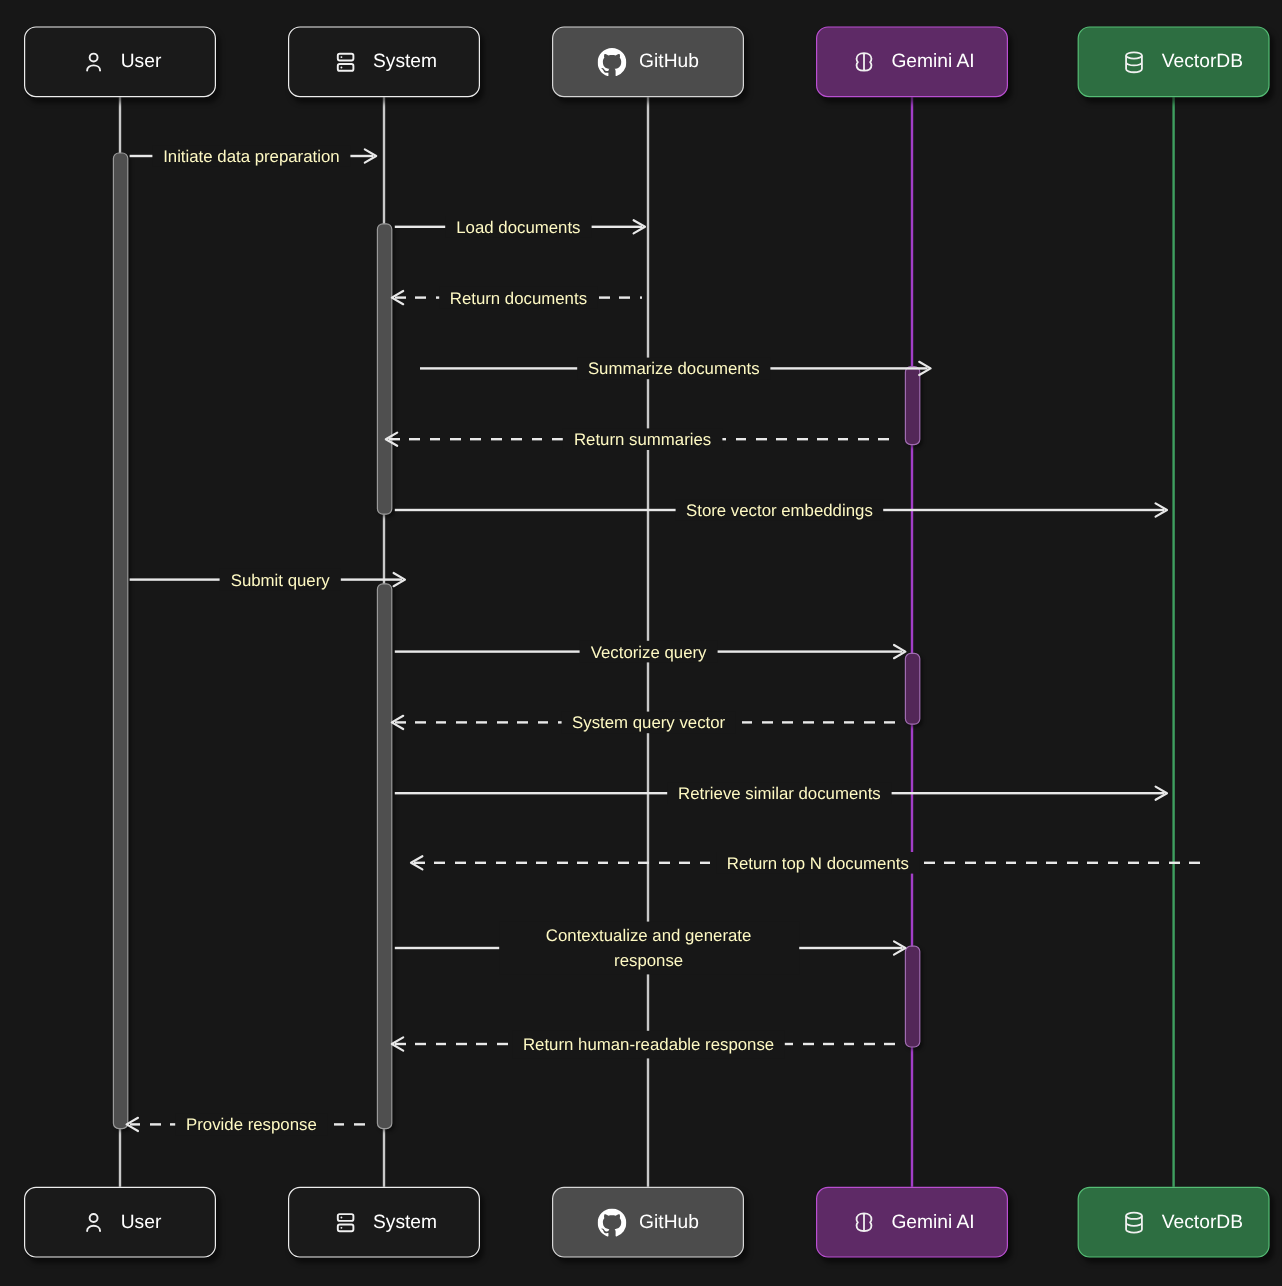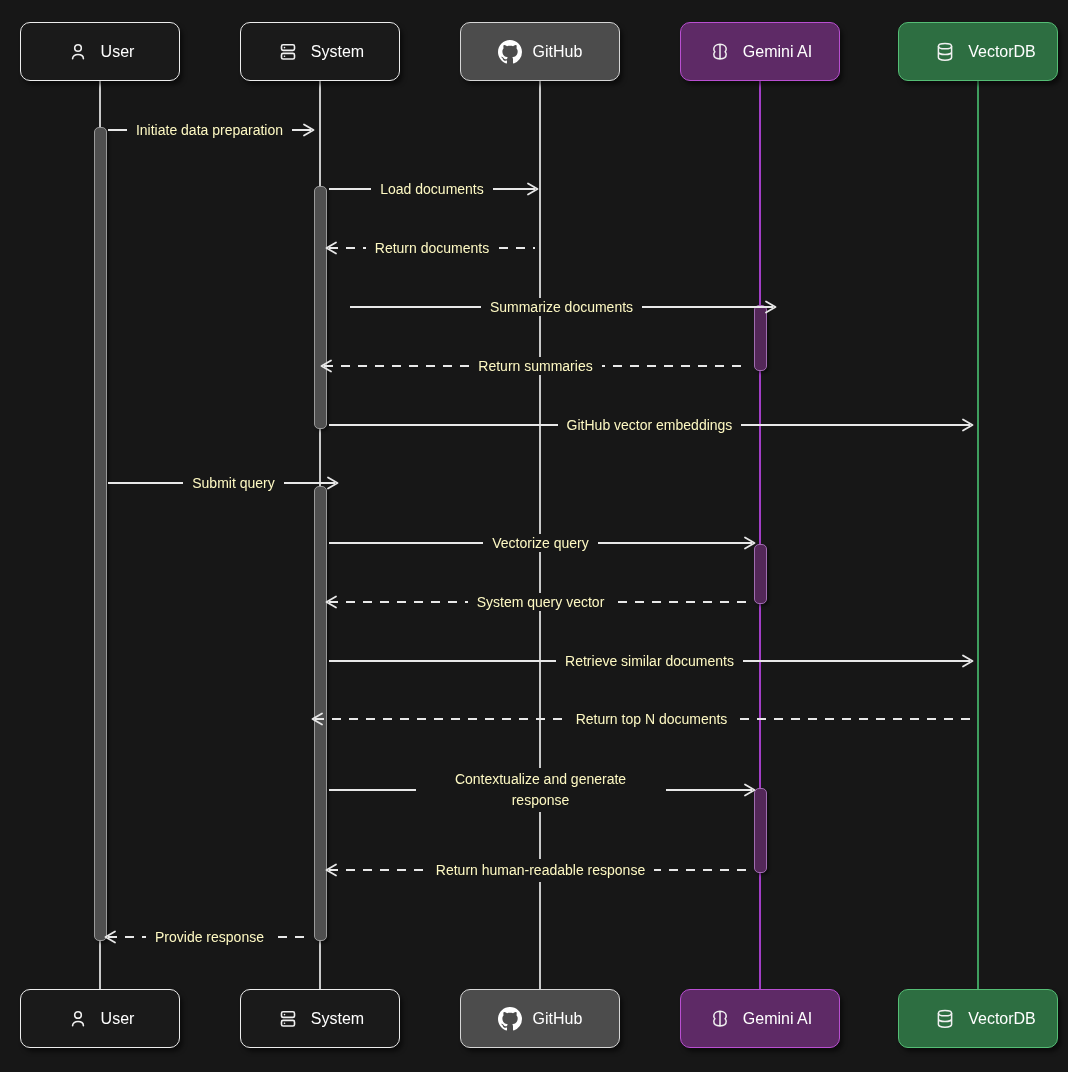--- a/index.html
+++ b/index.html
@@ -90,21 +90,21 @@
   <div class="msg" style="left:322px; top:355px; width:427px;">
     <div class="line dashed"></div>
     <span class="label">Return summaries</span>
     <span class="ah left"><svg width="15" height="16" viewBox="0 0 15 16">
           <path d="M12 2.5 L2.5 8 L12 13.5" fill="none" stroke="#e8e8e8" stroke-width="1.8" stroke-linecap="round" stroke-linejoin="round"></path>
         </svg></span>
   </div>
 
   <div class="msg" style="left:327px; top:414px; width:645px;">
     <div class="line"></div>
-    <span class="label">GitHub vector embeddings</span>
+    <span class="label">Store vector embeddings</span>
     <span class="ah right"><svg width="15" height="16" viewBox="0 0 15 16">
           <path d="M3 2.5 L12.5 8 L3 13.5" fill="none" stroke="#e8e8e8" stroke-width="1.8" stroke-linecap="round" stroke-linejoin="round"></path>
         </svg></span>
   </div>
 
   <div class="msg" style="left:106px; top:472px; width:207px;padding-left:24px;">
     <div class="line"></div>
     <span class="label">Submit query</span>
     <span class="ah right"><svg width="15" height="16" viewBox="0 0 15 16">
           <path d="M3 2.5 L12.5 8 L3 13.5" fill="none" stroke="#e8e8e8" stroke-width="1.8" stroke-linecap="round" stroke-linejoin="round"></path>
@@ -128,21 +128,21 @@
   </div>
 
   <div class="msg" style="left:327px; top:650px; width:645px;">
     <div class="line"></div>
     <span class="label">Retrieve similar documents</span>
     <span class="ah right"><svg width="15" height="16" viewBox="0 0 15 16">
           <path d="M3 2.5 L12.5 8 L3 13.5" fill="none" stroke="#e8e8e8" stroke-width="1.8" stroke-linecap="round" stroke-linejoin="round"></path>
         </svg></span>
   </div>
 
-  <div class="msg" style="left:313px; top:708px; width:645px;padding-left:16px;">
+  <div class="msg" style="left:343px; top:708px; width:645px;padding-left:16px;">
     <div class="line dashed"></div>
     <span class="label">Return top N documents</span>
     <span class="ah left"><svg width="15" height="16" viewBox="0 0 15 16">
           <path d="M12 2.5 L2.5 8 L12 13.5" fill="none" stroke="#e8e8e8" stroke-width="1.8" stroke-linecap="round" stroke-linejoin="round"></path>
         </svg></span>
   </div>
 
   <div class="msg tall" style="left:327px; top:766px; width:427px;">
     <div class="line"></div>
     <span class="label wrap">Contextualize and generate response</span>

